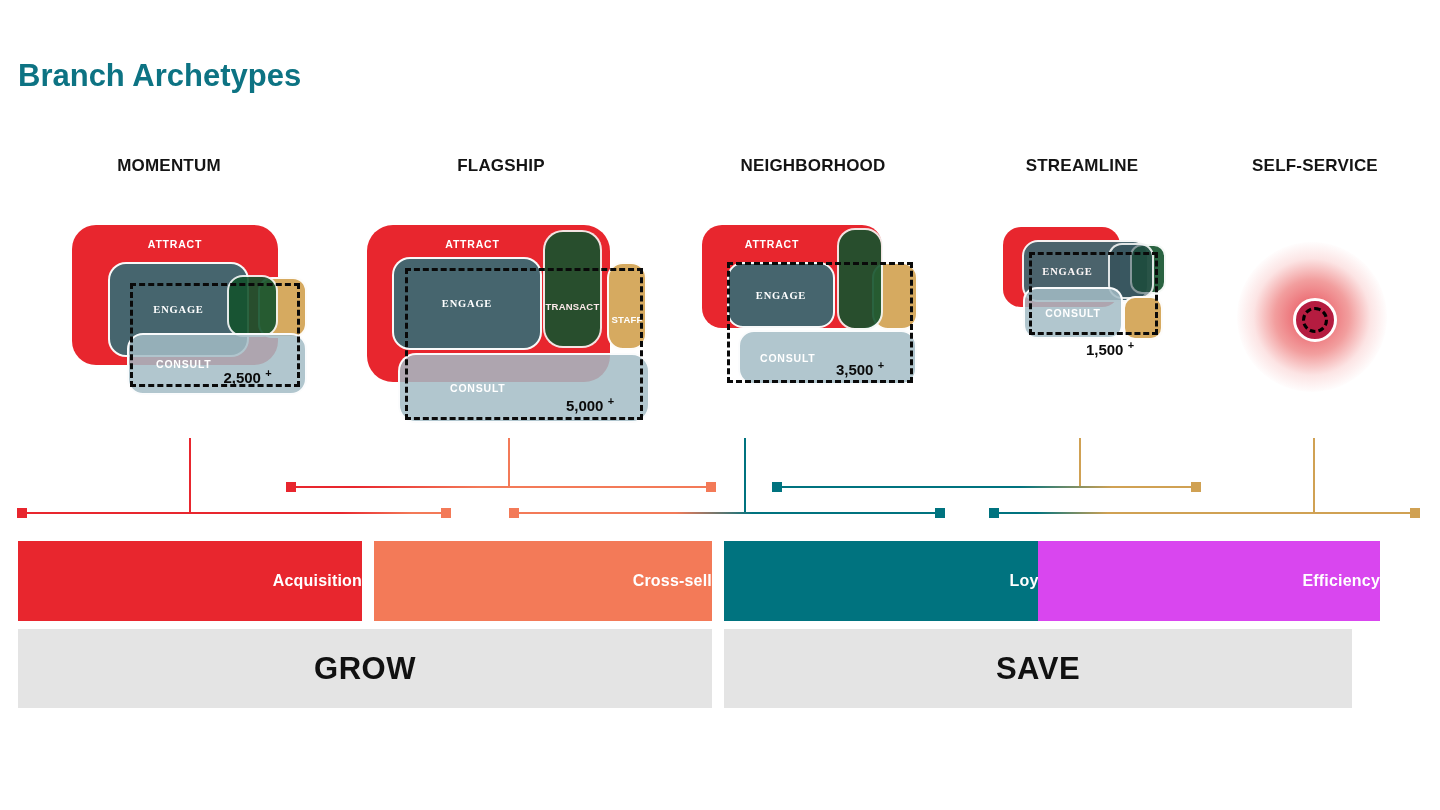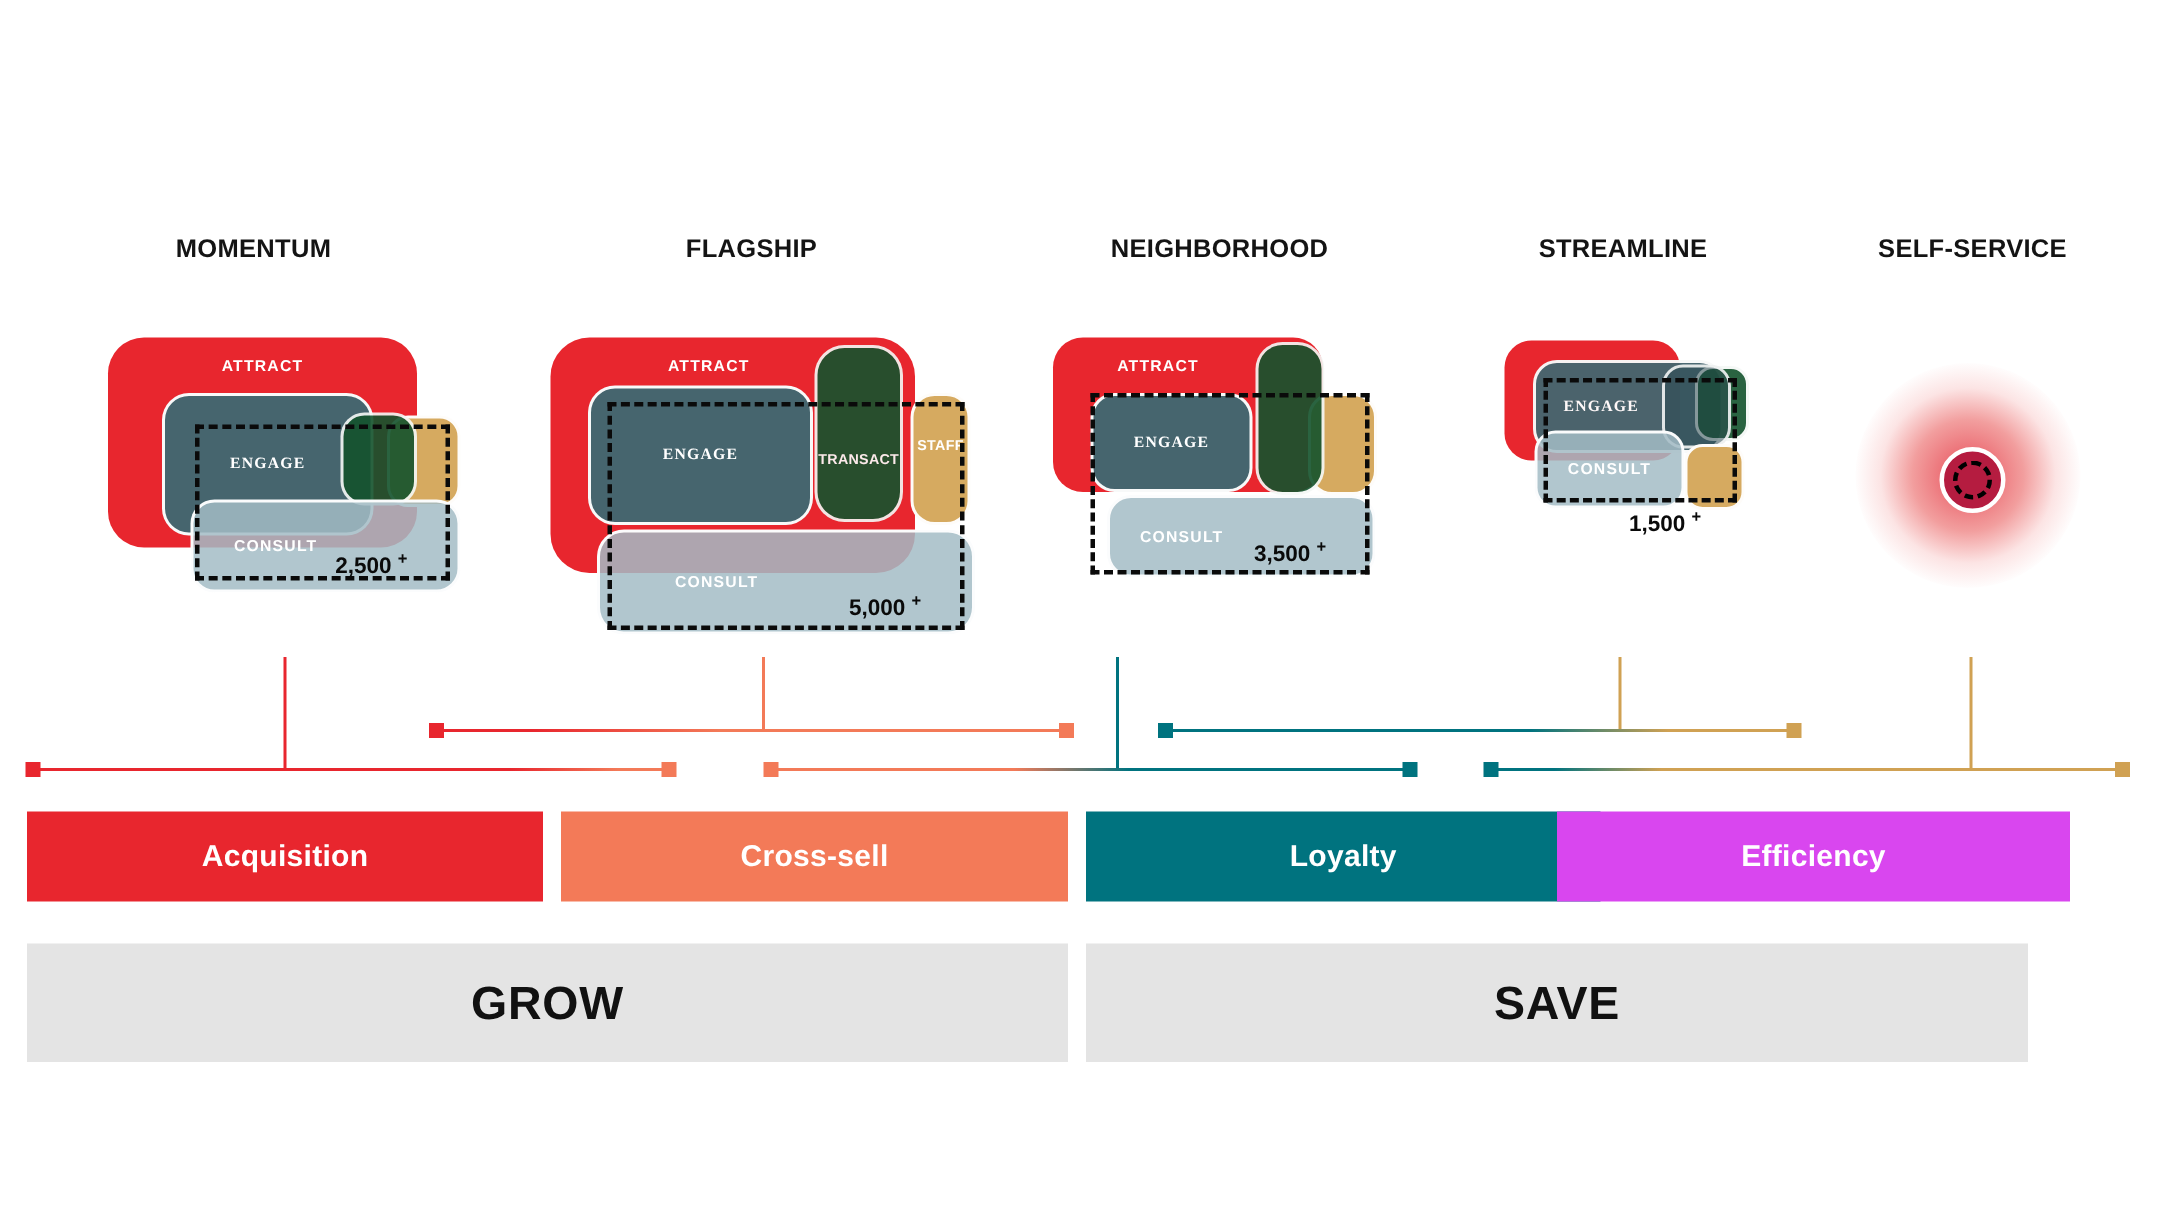--- a/index.html
+++ b/index.html
@@ -28,37 +28,38 @@
   .hline{position:absolute;height:2px;z-index:0;}
   .esq{position:absolute;width:10px;height:10px;z-index:1;}
   .v-red{background:#e8262e;}  .v-salmon{background:#f37a58;}
   .v-teal{background:#00737f;} .v-gold{background:#d0a153;}
   .g-a1{background:linear-gradient(90deg,#e8262e 0%,#e8262e 15%,#f37a58 45%,#f37a58 100%);}
   .g-a2{background:linear-gradient(90deg,#00737f 0%,#00737f 58%,#d0a153 80%,#d0a153 100%);}
   .g-b1{background:linear-gradient(90deg,#e8262e 0%,#e8262e 75%,#f37a58 92%,#f37a58 100%);}
   .g-b2{background:linear-gradient(90deg,#f37a58 0%,#f37a58 38%,#00737f 56%,#00737f 100%);}
   .g-b3{background:linear-gradient(90deg,#00737f 0%,#00737f 10%,#d0a153 27%,#d0a153 100%);}
   
-  .strategy-bar{position:absolute;top:541px;height:60px;display:flex;align-items:center;justify-content:center;
-                color:#fff;font-size:20px;font-weight:700;letter-spacing:.2px;}
+  .strategy-bar{position:absolute;top:541px;height:80px;display:flex;align-items:center;justify-content:flex-end;
+                color:#fff;font-size:16px;font-weight:700;letter-spacing:.2px;}
   .group-bar{position:absolute;top:629px;height:79px;background:#e4e4e4;display:flex;align-items:center;justify-content:center;
              color:#111;font-size:31px;font-weight:700;letter-spacing:.5px;}
   
   .glow{position:absolute;left:1237px;top:242px;width:150px;height:150px;border-radius:50%;z-index:1;
         background:radial-gradient(circle,rgba(227,45,58,.85) 0%,rgba(229,62,62,.5) 35%,rgba(240,120,120,.2) 55%,rgba(255,255,255,0) 72%);}
   .ss-circle{position:absolute;left:1293px;top:298px;width:38px;height:38px;border-radius:50%;
              background:#b51c40;border:3px solid #fff;z-index:2;}
   .ss-dash{position:absolute;left:1302px;top:307px;width:20px;height:20px;border-radius:50%;
            border:3px dashed #000;z-index:3;}
 </style>
 </head>
 <body>
 
 <div id="canvas">
 
+  <div class="page-title" style="color: rgb(13, 115, 131);">Branch Archetypes</div>
 
   <div class="arch-title" style="left:59px;">MOMENTUM</div>
   <div class="arch-title" style="left:391px;">FLAGSHIP</div>
   <div class="arch-title" style="left:703px;">NEIGHBORHOOD</div>
   <div class="arch-title" style="left:972px;">STREAMLINE</div>
   <div class="arch-title" style="left:1205px;">SELF-SERVICE</div>
 
   <div class="shape c-red" style="left:72px;top:225px;width:206px;height:140px;border-radius:24px;z-index:1">
     <span class="zl zl-top">ATTRACT</span>
   </div>
@@ -78,21 +79,21 @@
   <div class="shape c-red" style="left:367px;top:225px;width:243px;height:157px;border-radius:26px;z-index:1">
     <span class="zl zl-top" style="padding-right:32px;">ATTRACT</span>
   </div>
   <div class="shape c-slate wb" style="left:392px;top:257px;width:150px;height:93px;border-radius:18px;z-index:2">
     <span class="zl">ENGAGE</span>
   </div>
   <div class="shape c-crimson wb" style="left:543px;top:230px;width:59px;height:118px;border-radius:20px;z-index:3">
     <span class="zl" style="align-items:flex-start;padding-top:69px;font-size:9.5px;letter-spacing:.2px;">TRANSACT</span>
   </div>
   <div class="shape c-gold wb" style="left:607px;top:262px;width:40px;height:88px;border-radius:16px;z-index:4">
-    <span class="zl" style="align-items:flex-start;padding-top:28px;font-size:9.5px;letter-spacing:.2px;">STAFF</span>
+    <span class="zl" style="align-items:flex-start;padding-top:50px;font-size:9.5px;letter-spacing:.2px;">STAFF</span>
   </div>
   <div class="shape c-consult wb" style="left:398px;top:353px;width:252px;height:70px;border-radius:18px;z-index:5">
     <span class="zl" style="justify-content:flex-start;padding-left:50px;">CONSULT</span>
   </div>
   <div class="dashed-rect" style="left:405px;top:268px;width:238px;height:152px;"></div>
   <div class="sqft" style="left:540px;top:395px;width:100px;">
     <span>5,000</span> <sup>+</sup>
   </div>
 
   <div class="shape c-red" style="left:702px;top:225px;width:180px;height:103px;border-radius:20px;z-index:1">

